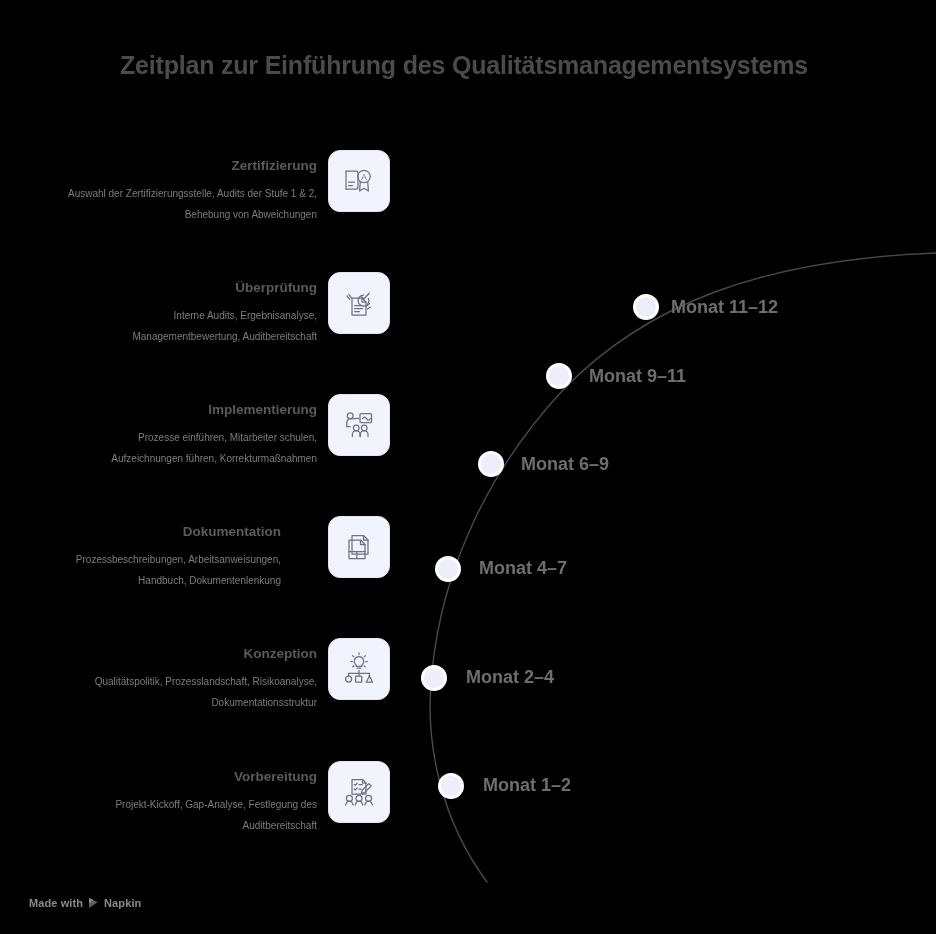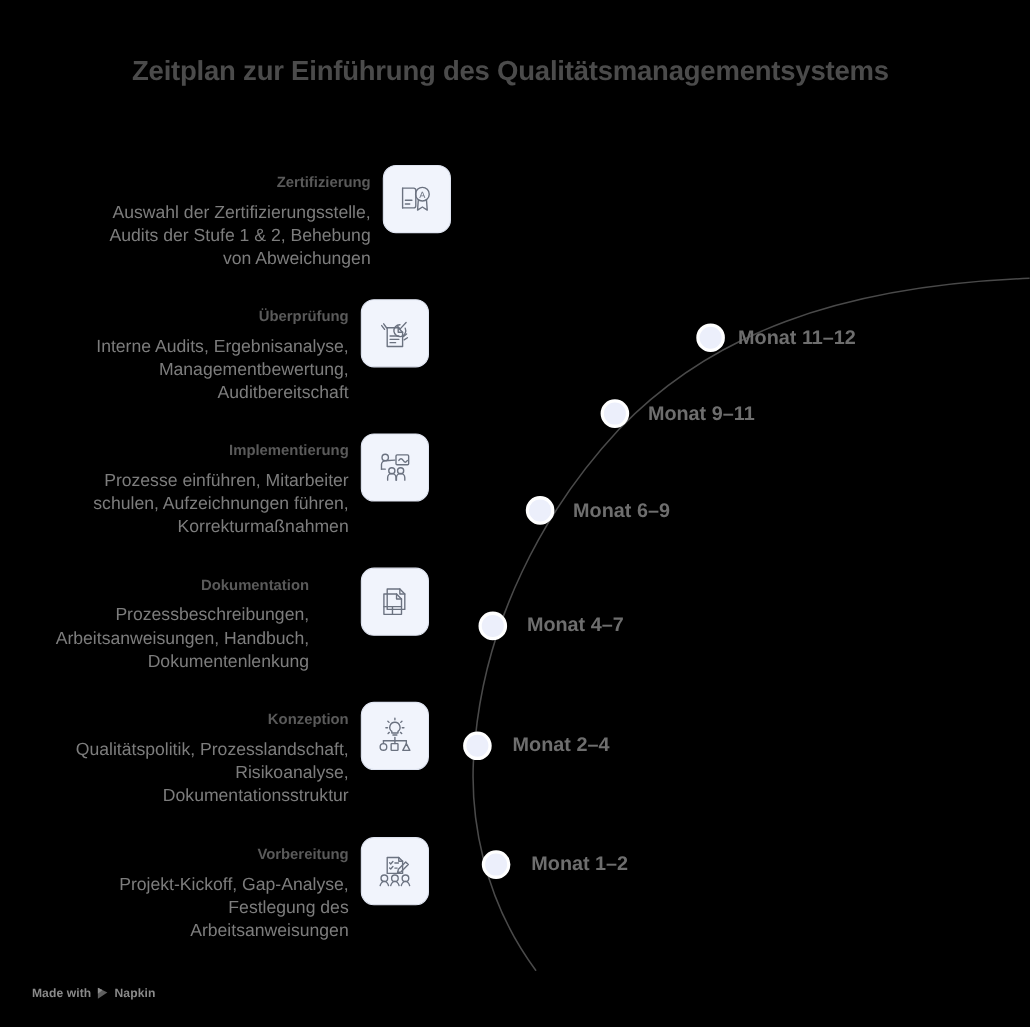--- a/index.html
+++ b/index.html
@@ -60,21 +60,21 @@
   }
   .stage-title {
     font-size: 13.5px;
     font-weight: bold;
     color: #5a5a5a;
     line-height: 20px;
     margin-top: 10px;
     white-space: nowrap;
   }
   .stage-desc {
-    font-size: 16px;
+    font-size: 10px;
     font-weight: normal;
     color: #7d7d7d;
     line-height: 21px;
     margin-top: 7px;
   }
   .stage-icon-tile {
     width: 62px;
     height: 62px;
     min-width: 62px;
     border-radius: 12px;
@@ -155,21 +155,21 @@
     <div class="tl-label" style="left: 521px; top: 464px;">Monat 6–9</div>
     <div class="tl-node" style="left: 448px; top: 569px;"></div>
     <div class="tl-label" style="left: 479px; top: 568px;">Monat 4–7</div>
     <div class="tl-node" style="left: 434px; top: 678px;"></div>
     <div class="tl-label" style="left: 466px; top: 677px;">Monat 2–4</div>
     <div class="tl-node" style="left: 451px; top: 786px;"></div>
     <div class="tl-label" style="left: 483px; top: 785px;">Monat 1–2</div>
   </div>
 
 <div id="stage-list">
-    <div class="stage-row" style="top: 10px; padding-left: 20px;">
+    <div class="stage-row" style="top: 10px;">
       <div class="stage-text">
         <div class="stage-title">Zertifizierung</div>
         <div class="stage-desc">Auswahl der Zertifizierungsstelle, Audits der Stufe 1 &amp; 2, Behebung von Abweichungen</div>
       </div>
       <div class="stage-icon-tile">
         <svg width="36" height="36" viewBox="0 0 36 36" fill="none" stroke="#6b7280" stroke-width="1.25" stroke-linecap="round" stroke-linejoin="round">
           <path d="M5 8 h10 a2 2 0 0 1 2 2 v14 a2 2 0 0 1 -2 2 H5"></path>
           <path d="M5 8 v18"></path>
           <path d="M7.5 19 h6"></path>
           <path d="M7.5 22.5 h4"></path>
@@ -258,21 +258,21 @@
           <path d="M28.4 22.4 v2.6"></path>
           <circle cx="7.6" cy="28" r="3"></circle>
           <rect x="14.6" y="25" width="6.2" height="6.2" rx="0.6"></rect>
           <path d="M28.4 25 L31.6 31.2 h-6.4 z"></path>
         </svg>
       </div>
     </div>
     <div class="stage-row" style="top: 621px;">
       <div class="stage-text">
         <div class="stage-title">Vorbereitung</div>
-        <div class="stage-desc">Projekt-Kickoff, Gap-Analyse, Festlegung des Arbeitsanweisungen</div>
+        <div class="stage-desc">Projekt-Kickoff, Gap-Analyse, Festlegung des Auditbereitschaft</div>
       </div>
       <div class="stage-icon-tile">
         <svg width="36" height="36" viewBox="0 0 36 36" fill="none" stroke="#6b7280" stroke-width="1.25" stroke-linecap="round" stroke-linejoin="round">
           <path d="M11 5.5 h10.5 l3.5 3.5 v11 h-14 z"></path>
           <path d="M21.5 5.5 v3.5 h3.5"></path>
           <path d="M13.2 10.4 L14.2 11.4 L16.2 9.2"></path>
           <path d="M13.2 15 L14.2 16 L16.2 13.8"></path>
           <path d="M18 10.6 h3.2"></path>
           <path d="M18 15.2 h2"></path>
           <path d="M27.8 9.6 l2.4 2.4 l-6.6 6.6 l-3.2 0.8 l0.8 -3.2 z"></path>

